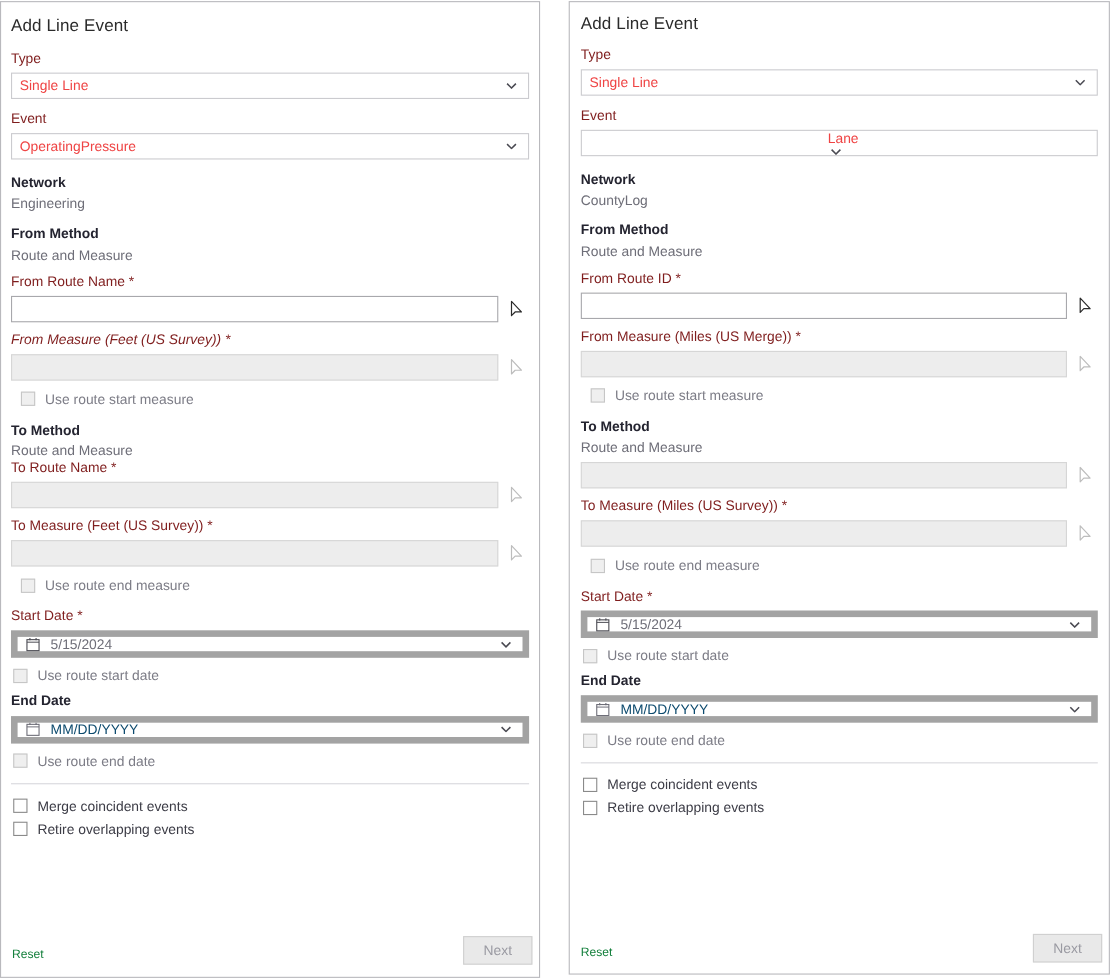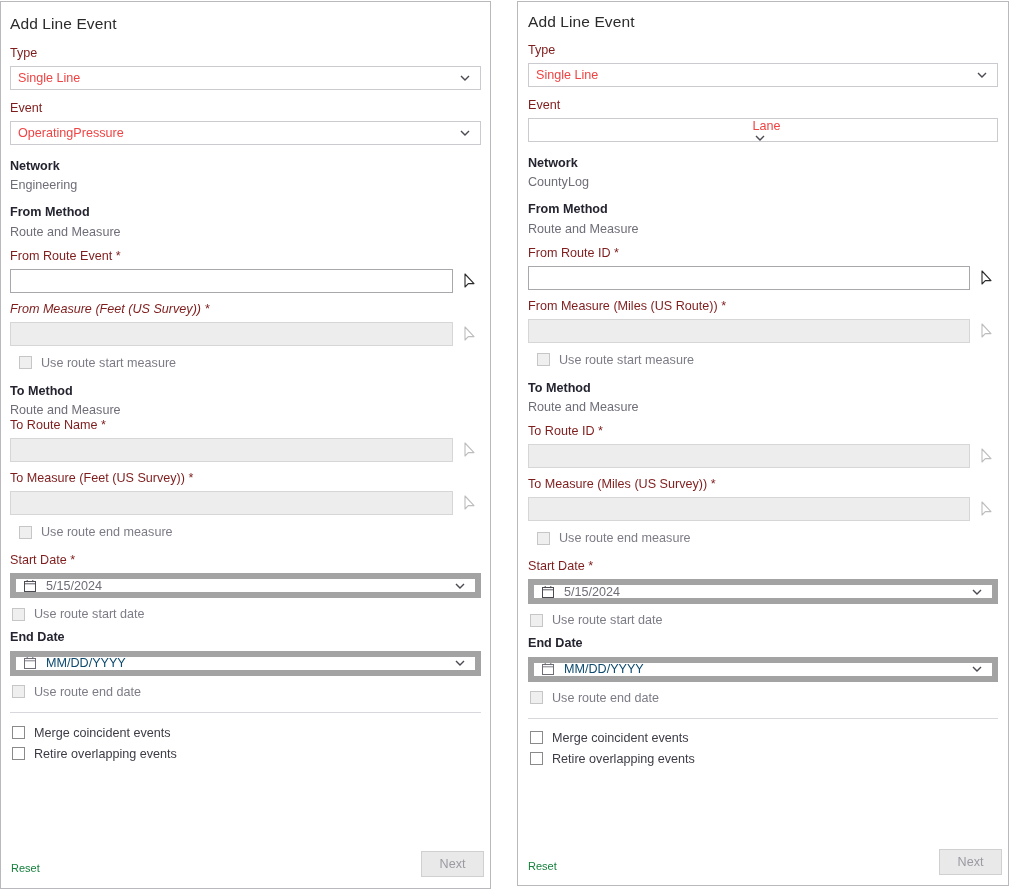--- a/index.html
+++ b/index.html
@@ -254,21 +254,21 @@
             </svg>
         </div>
       </div>
 
       <div class="static-label" style="margin-top:14px;">Network</div>
       <div class="static-value" style="margin-top:4px;">Engineering</div>
 
       <div class="static-label" style="margin-top:12px;">From Method</div>
       <div class="static-value" style="margin-top:4px;">Route and Measure</div>
 
-      <div class="field-label" style="margin-top:9px;">From Route Event *</div>
+      <div class="field-label" style="margin-top:9px;">From Route Name *</div>
       <div class="input-row" style="margin-top:5px;">
         <div class="text-input"></div>
         <div class="pick-btn">
           <svg width="14" height="16" viewBox="0 0 14 16">
               <path d="M2 1 L2 14 L5.3 10.6 L11 10.6 Z" fill="none" stroke="#2b2b2b" stroke-width="1.1" stroke-linejoin="round"></path>
             </svg>
         </div>
       </div>
 
       <div class="field-label" style="margin-top:9px;font-style:italic;">From Measure (Feet (US Survey)) *</div>
@@ -416,39 +416,38 @@
       <div class="field-label" style="margin-top:9px;">From Route ID *</div>
       <div class="input-row" style="margin-top:5px;">
         <div class="text-input"></div>
         <div class="pick-btn">
           <svg width="14" height="16" viewBox="0 0 14 16">
               <path d="M2 1 L2 14 L5.3 10.6 L11 10.6 Z" fill="none" stroke="#2b2b2b" stroke-width="1.1" stroke-linejoin="round"></path>
             </svg>
         </div>
       </div>
 
-      <div class="field-label" style="margin-top:9px;">From Measure (Miles (US Route)) *</div>
+      <div class="field-label" style="margin-top:9px;">From Measure (Miles (US Merge)) *</div>
       <div class="input-row" style="margin-top:5px;">
         <div class="text-input disabled"></div>
         <div class="pick-btn">
           <svg width="14" height="16" viewBox="0 0 14 16">
               <path d="M2 1 L2 14 L5.3 10.6 L11 10.6 Z" fill="none" stroke="#bdbdbd" stroke-width="1.1" stroke-linejoin="round"></path>
             </svg>
         </div>
       </div>
 
       <div class="cb-row" style="margin-top:10px;margin-left:9px;">
         <div class="cb disabled"></div>
         <div class="cb-label disabled">Use route start measure</div>
       </div>
 
       <div class="static-label" style="margin-top:14px;">To Method</div>
       <div class="static-value" style="margin-top:4px;">Route and Measure</div>
 
-      <div class="field-label" style="margin-top:9px;">To Route ID *</div>
       <div class="input-row" style="margin-top:5px;">
         <div class="text-input disabled"></div>
         <div class="pick-btn">
           <svg width="14" height="16" viewBox="0 0 14 16">
               <path d="M2 1 L2 14 L5.3 10.6 L11 10.6 Z" fill="none" stroke="#bdbdbd" stroke-width="1.1" stroke-linejoin="round"></path>
             </svg>
         </div>
       </div>
 
       <div class="field-label" style="margin-top:9px;">To Measure (Miles (US Survey)) *</div>

